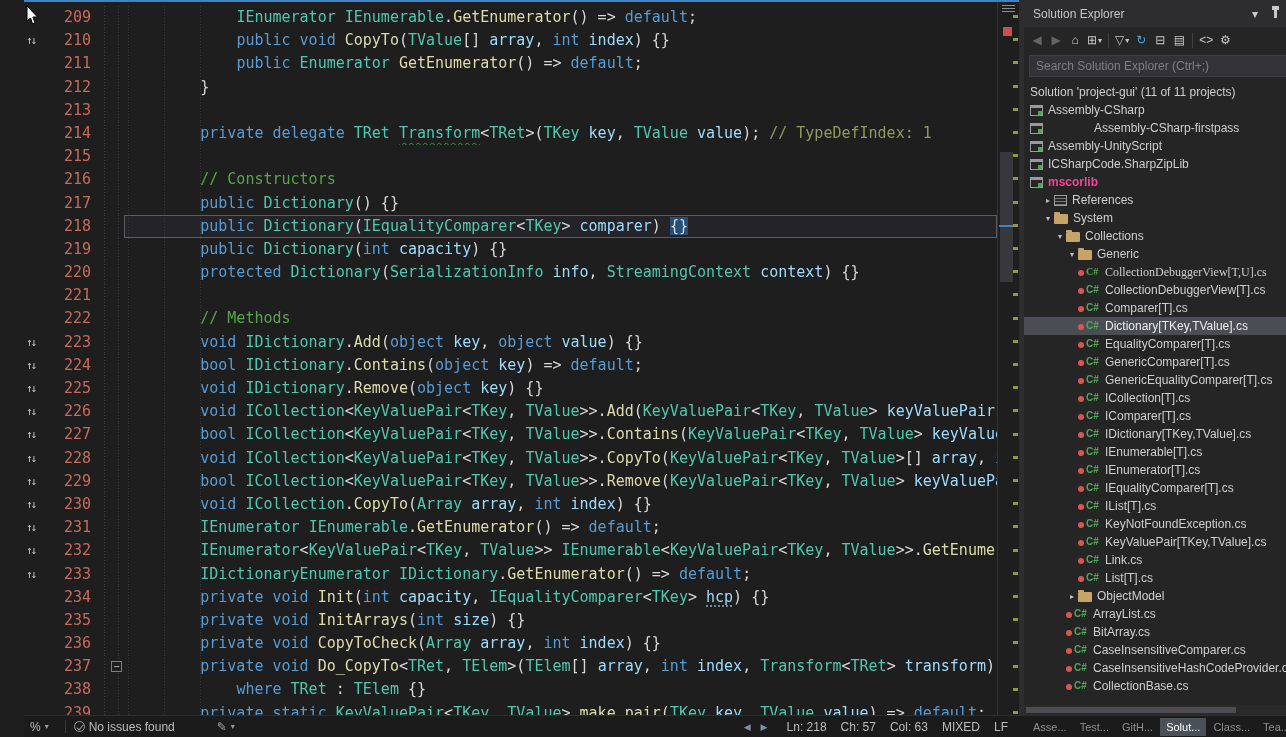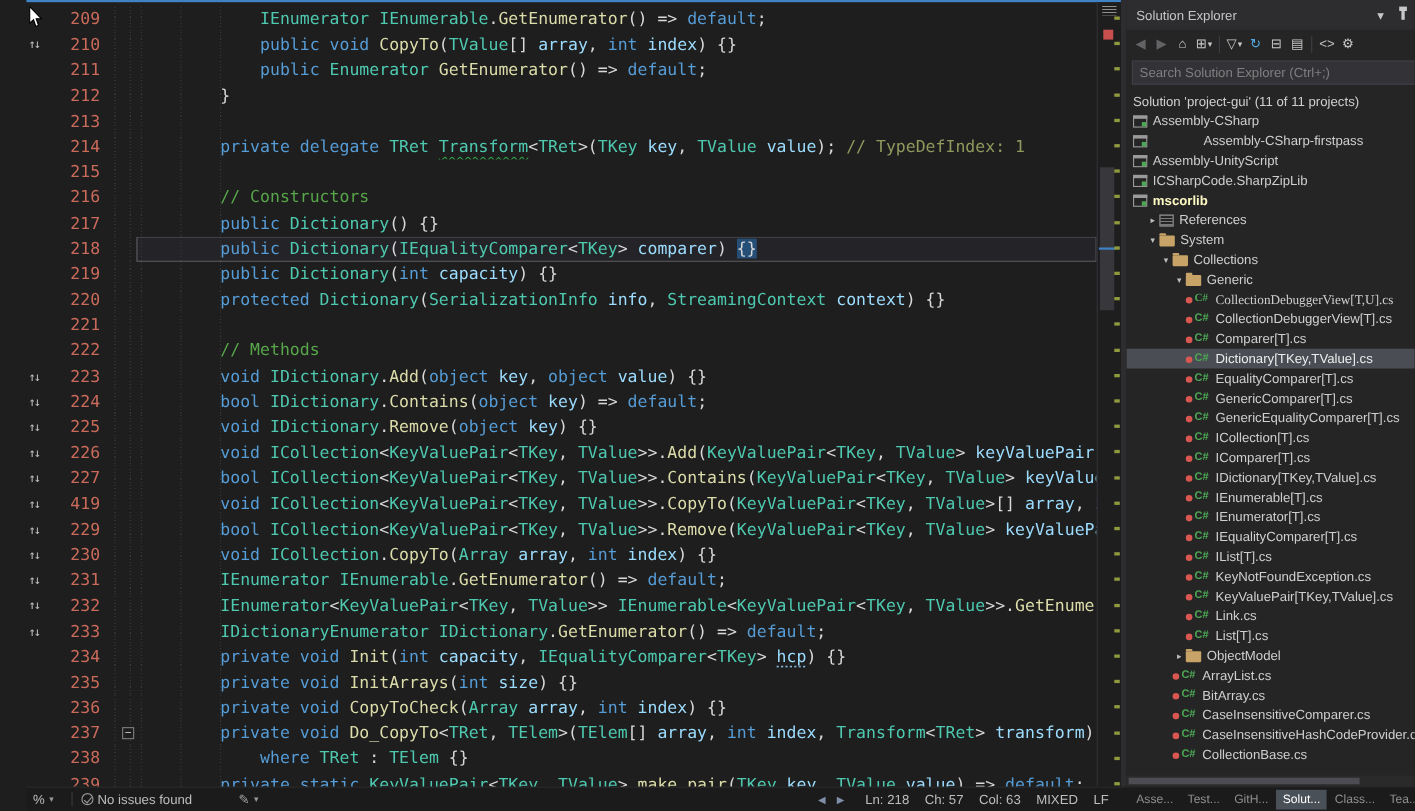--- a/index.html
+++ b/index.html
@@ -75,21 +75,21 @@
   .search { width:100%; height:22px; background:#333337; border:1px solid #3f3f46; color:#bdbdbd;
     font-size:12px; padding:0 22px 0 6px; font-family:"Liberation Sans",sans-serif; }
   .search::placeholder { color:#7f7f7f; }
   .mag { position:absolute; right:12px; top:7px; width:8px; height:8px; border:1.5px solid #bdbdbd;
     border-radius:50%; }
   .mag::after { content:""; position:absolute; left:6px; top:7px; width:5px; height:1.5px;
     background:#bdbdbd; transform:rotate(45deg); }
   .p-tree { flex:1; min-height:0; overflow:hidden; position:relative; padding-top:4px; }
   .trow { height:18px; display:flex; align-items:center; font-size:12px; white-space:nowrap; color:#cfcfcf; }
   .trow.sel { background:var(--treeSel); color:#ececec; }
-  .tlabel.bold { font-weight:bold; color:#fef9c3; }
+  .tlabel.bold { font-weight:bold; color:#ec4899; }
   .exp { width:12px; flex:none; font-size:8px; color:#bfbfbf; text-align:center; }
   .ic { flex:none; margin-right:5px; position:relative; display:inline-block; }
   .ic-proj { width:13px; height:11px; border:1px solid #9a9a9a; }
   .ic-proj::before { content:""; position:absolute; left:-1px; top:-1px; width:13px; height:3px; background:#9a9a9a; }
   .ic-proj::after { content:""; position:absolute; right:0; bottom:0; width:4px; height:4px; background:var(--csGreen); }
   .ic-refs { width:13px; height:11px; border:1px solid #9a9a9a;
     background:repeating-linear-gradient(to bottom, transparent 0 2px, #7a7a7a 2px 3px); }
   .ic-folder { width:14px; height:10px; background:var(--folder); border-radius:1px; margin-top:2px; }
   .ic-folder::before { content:""; position:absolute; top:-2px; left:0; width:6px; height:2px;
     background:var(--folder); border-radius:1px 1px 0 0; }
@@ -256,21 +256,21 @@
               <span class="impl">↑↓</span>
             </div>
             <div class="m-num">227</div>
             <div class="m-out"></div>
             <div class="m-code">        <span class="tk k">bool</span><span class="tk o"> </span><span class="tk t">ICollection</span><span class="tk o">&lt;</span><span class="tk t">KeyValuePair</span><span class="tk o">&lt;</span><span class="tk t">TKey</span><span class="tk o">, </span><span class="tk t">TValue</span><span class="tk o">&gt;&gt;.</span><span class="tk m">Contains</span><span class="tk o">(</span><span class="tk t">KeyValuePair</span><span class="tk o">&lt;</span><span class="tk t">TKey</span><span class="tk o">, </span><span class="tk t">TValue</span><span class="tk o">&gt; </span><span class="tk p">keyValuePair</span></div>
           </div>
           <div class="line">
             <div class="m-glyph">
               <span class="impl">↑↓</span>
             </div>
-            <div class="m-num">419</div>
+            <div class="m-num">228</div>
             <div class="m-out"></div>
             <div class="m-code">        <span class="tk k">void</span><span class="tk o"> </span><span class="tk t">ICollection</span><span class="tk o">&lt;</span><span class="tk t">KeyValuePair</span><span class="tk o">&lt;</span><span class="tk t">TKey</span><span class="tk o">, </span><span class="tk t">TValue</span><span class="tk o">&gt;&gt;.</span><span class="tk m">CopyTo</span><span class="tk o">(</span><span class="tk t">KeyValuePair</span><span class="tk o">&lt;</span><span class="tk t">TKey</span><span class="tk o">, </span><span class="tk t">TValue</span><span class="tk o">&gt;[] </span><span class="tk p">array</span><span class="tk o">, </span><span class="tk k">int</span></div>
           </div>
           <div class="line">
             <div class="m-glyph">
               <span class="impl">↑↓</span>
             </div>
             <div class="m-num">229</div>
             <div class="m-out"></div>
             <div class="m-code">        <span class="tk k">bool</span><span class="tk o"> </span><span class="tk t">ICollection</span><span class="tk o">&lt;</span><span class="tk t">KeyValuePair</span><span class="tk o">&lt;</span><span class="tk t">TKey</span><span class="tk o">, </span><span class="tk t">TValue</span><span class="tk o">&gt;&gt;.</span><span class="tk m">Remove</span><span class="tk o">(</span><span class="tk t">KeyValuePair</span><span class="tk o">&lt;</span><span class="tk t">TKey</span><span class="tk o">, </span><span class="tk t">TValue</span><span class="tk o">&gt; </span><span class="tk p">keyValuePair</span></div>

